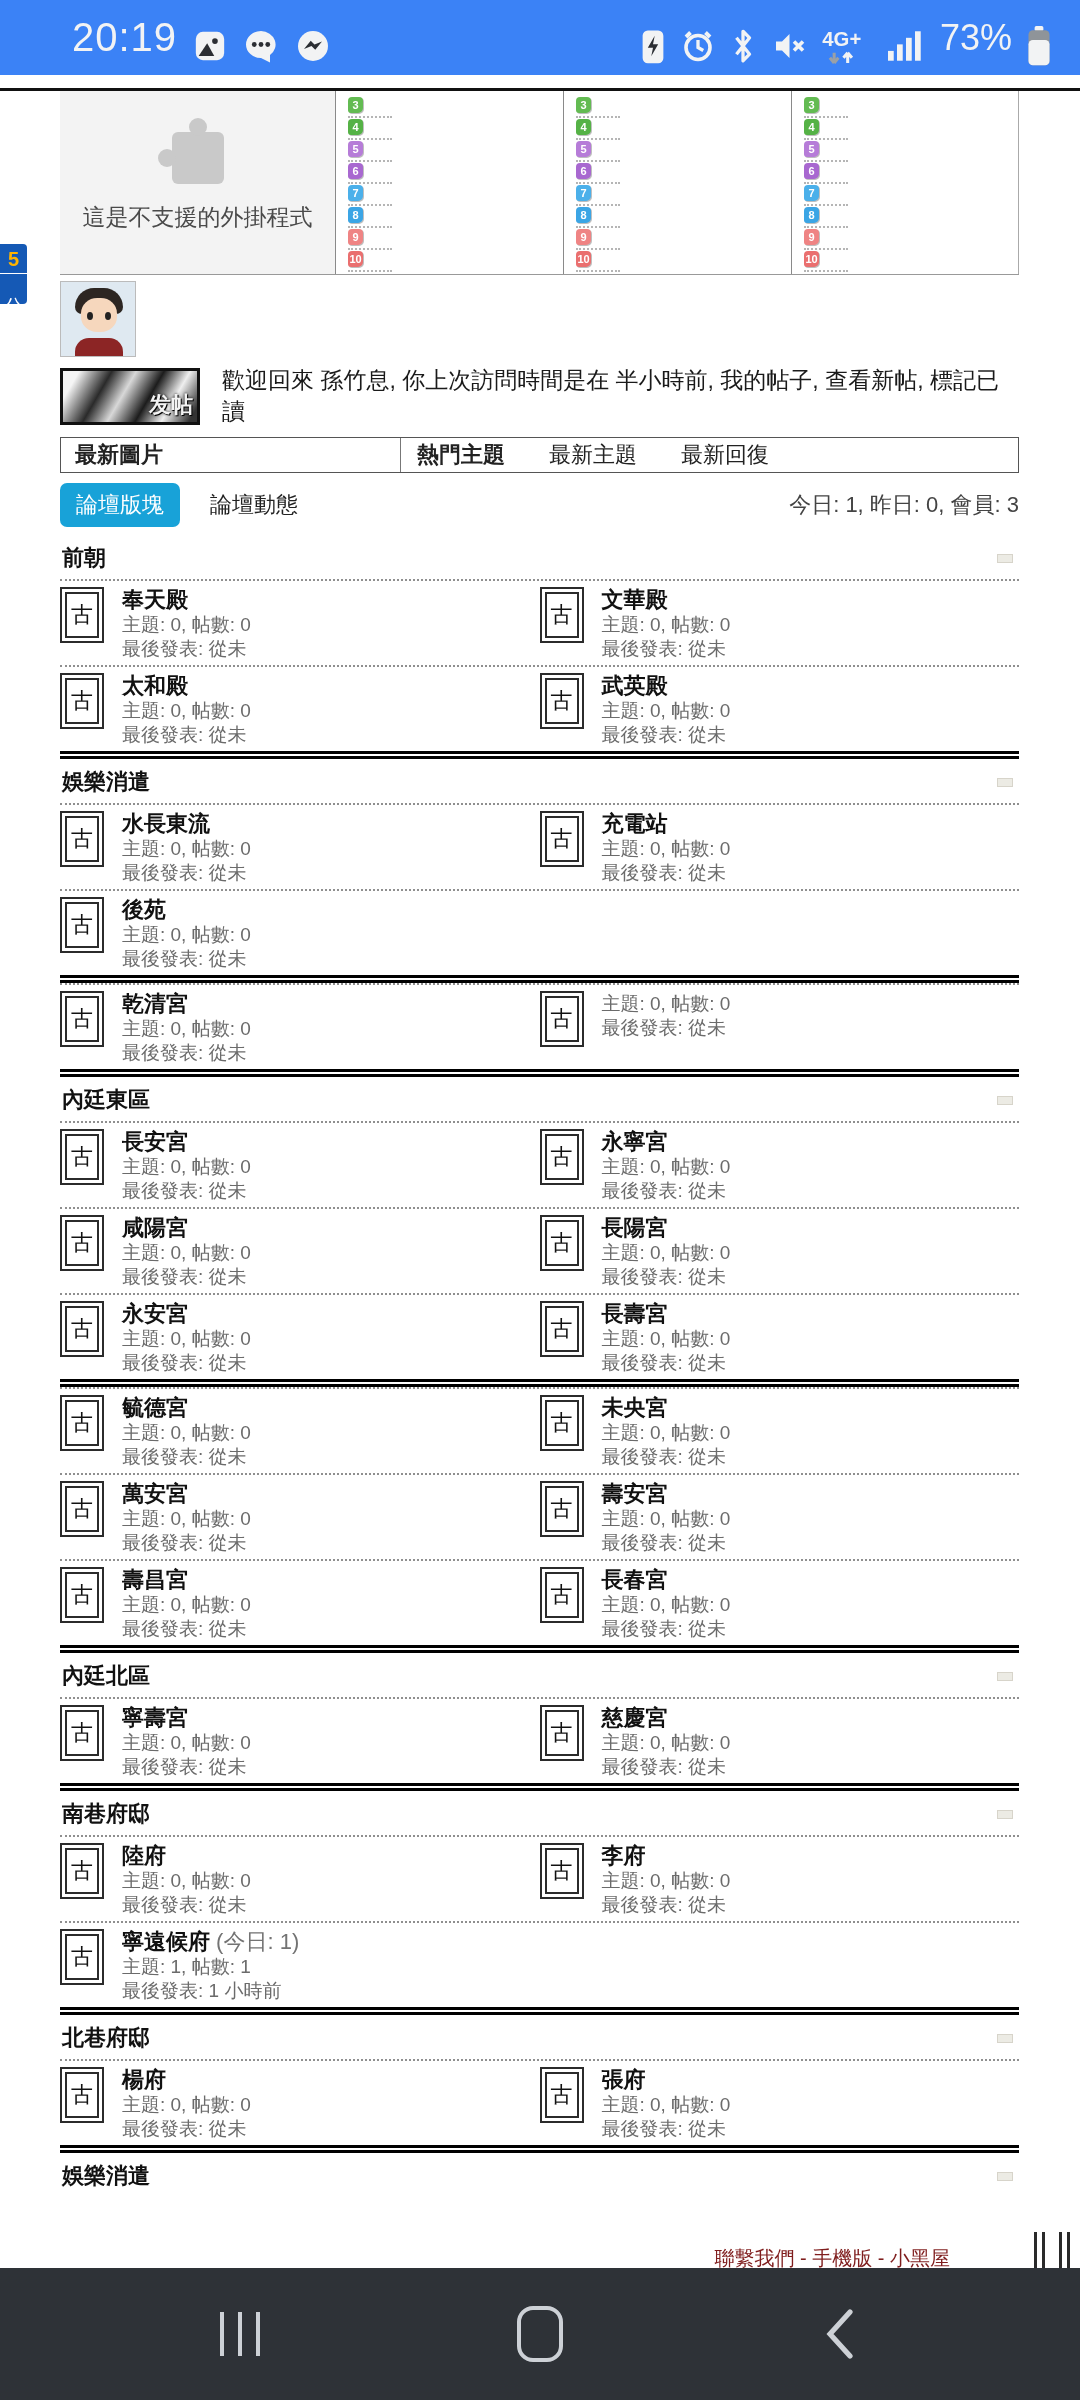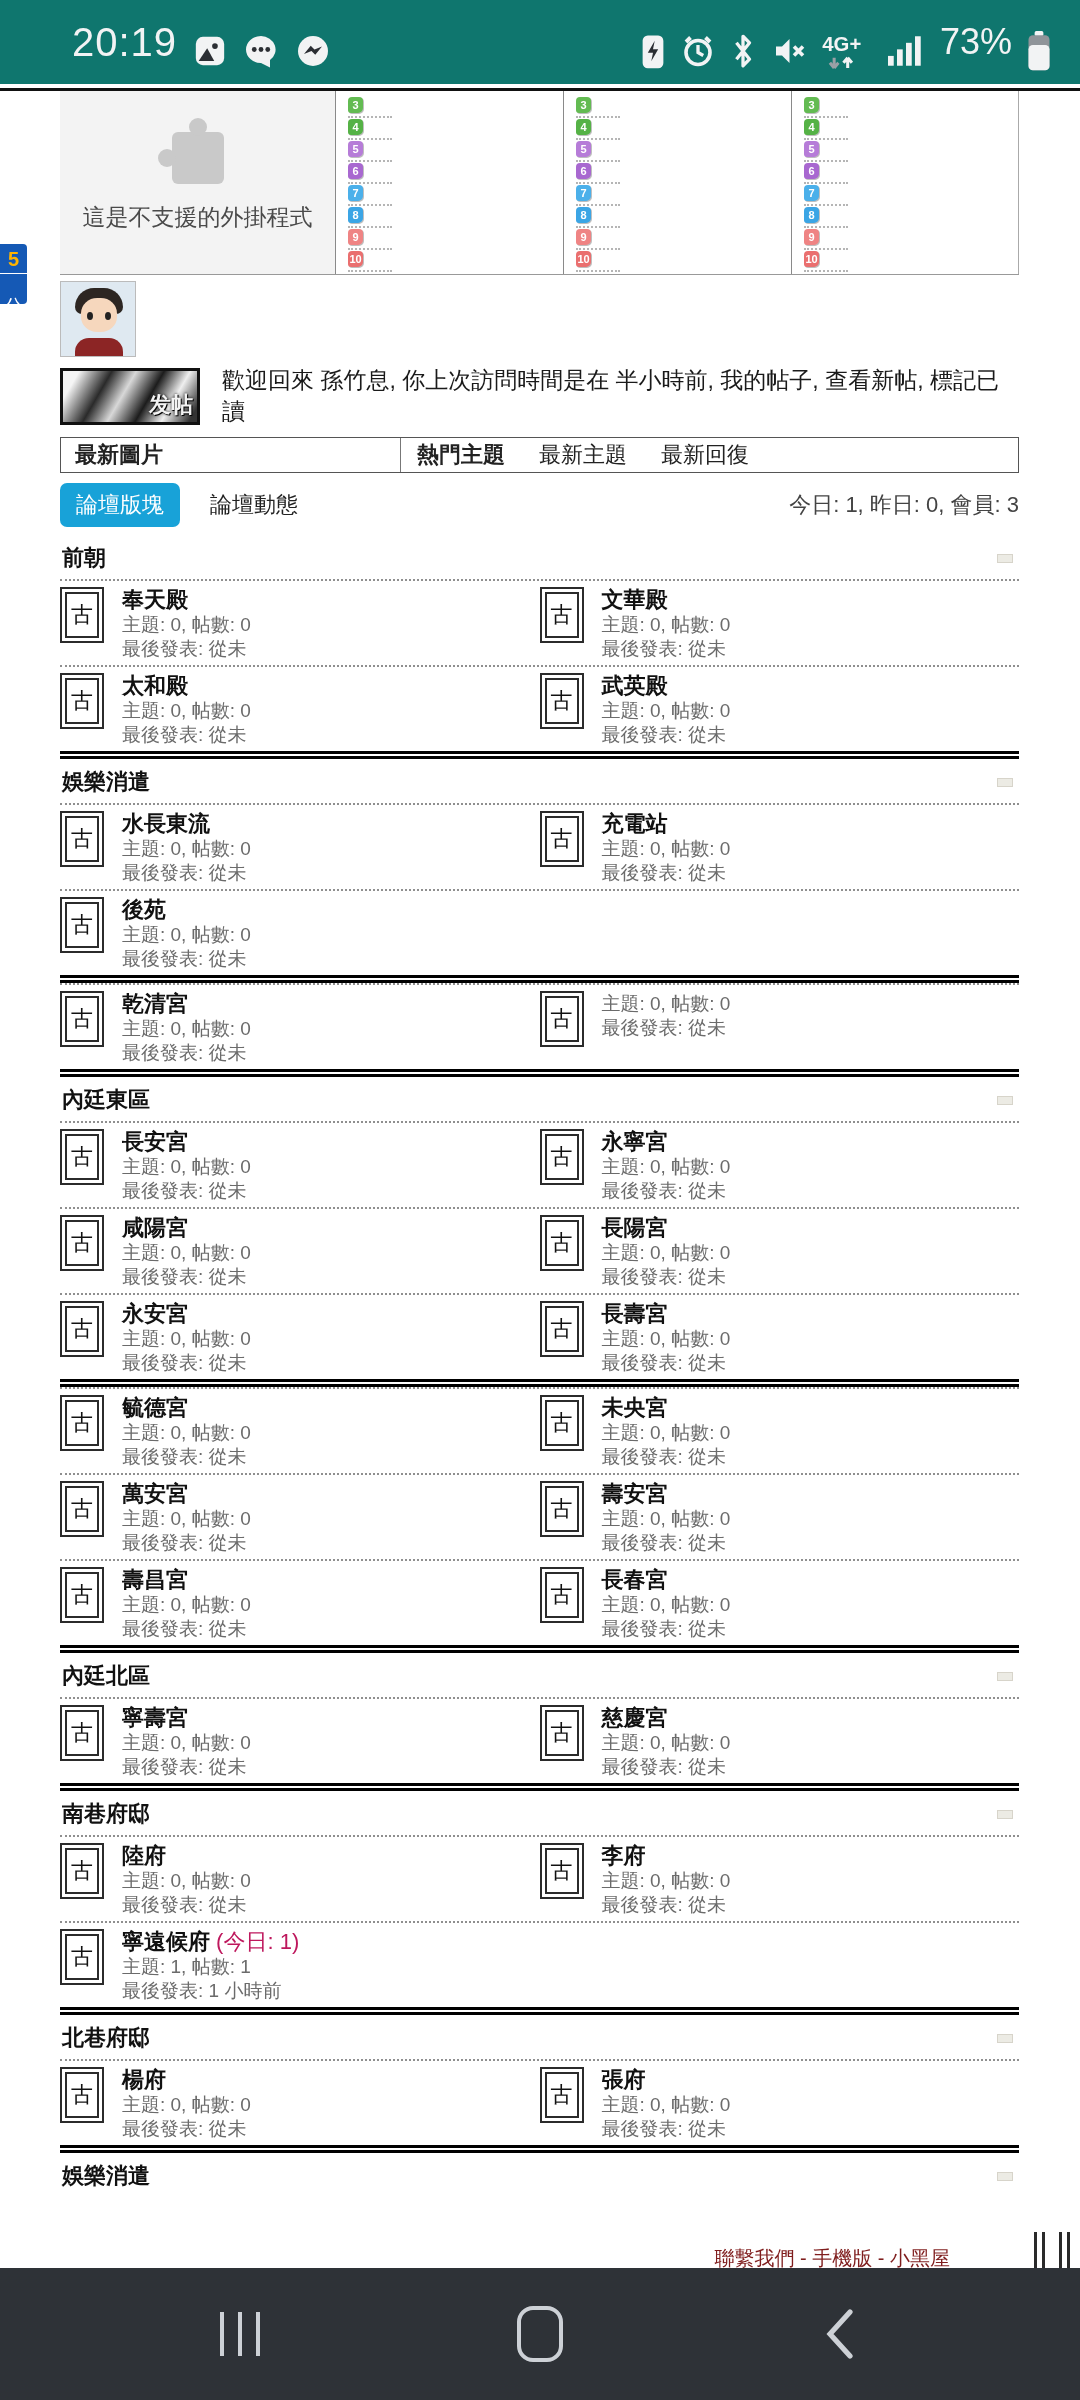--- a/index.html
+++ b/index.html
@@ -1,21 +1,21 @@
 <!DOCTYPE html>
 <html><head>
 <meta charset="utf-8">
 <style>
   * { margin:0; padding:0; box-sizing:border-box; }
   html,body { background:#000; }
   body { font-family:"Liberation Sans","DejaVu Sans",sans-serif; }
   .phone { position:relative; width:1080px; height:2400px; background:#fff; overflow:hidden; margin:0 auto; }
 
   
-  .status-bar { position:absolute; top:0; left:0; width:1080px; height:84px; background:#0f766e;
+  .status-bar { position:absolute; top:0; left:0; width:1080px; height:75px; background:#3b82f6;
     display:flex; align-items:center; justify-content:space-between; padding:0 28px 0 72px; z-index:30; }
   .sb-left { display:flex; align-items:center; gap:16px; }
   .sb-time { color:#f2f3f4; font-size:40px; letter-spacing:1px; }
   .sb-right { display:flex; align-items:center; gap:14px; }
   .sb-pct { color:#f2f3f4; font-size:36px; }
   .sb-ico { display:inline-flex; align-items:center; justify-content:center;margin-top:17px; }
   .sb-ico svg { display:block; }
 
   
   .nav-bar { position:absolute; left:0; bottom:0; width:1080px; height:132px; background:#2e3237;
@@ -60,41 +60,41 @@
   .welcome-row { display:flex; align-items:center; gap:22px; margin-top:8px; }
   .post-banner { width:140px; height:57px; border:3px solid #111; position:relative; flex:0 0 auto;
     background:linear-gradient(120deg,#f5f5f5 10%,#2a2a2a 30%,#d8d8d8 45%,#1c1c1c 62%,#efefef 78%,#333 95%); }
   .post-banner span { position:absolute; right:4px; bottom:2px; color:#f3f3f3; font-size:22px; font-weight:bold; text-shadow:0 0 3px #000,1px 1px 0 #000; }
   .welcome-text { font-size:23px; color:#1a1a1a; }
   .welcome-text .lnk { color:#1a1a1a; }
 
   
   .tab-box { margin-top:10px; border:1px solid #555; height:36px; display:flex; align-items:center; font-size:22px; color:#222; }
   .tab-cell1 { width:340px; padding-left:14px; font-weight:bold; border-right:1px solid #777; height:100%; display:flex; align-items:center;text-align:right; }
-  .tab-cell2 { display:flex; align-items:center; gap:34px; padding-left:16px; }
+  .tab-cell2 { display:flex; align-items:center; gap:44px; padding-left:16px; }
   .tab-bold { font-weight:bold; }
 
   
   .forum-nav { display:flex; align-items:center; margin:10px 0 8px 0; }
   .btn-blocks { background:#18a2d8; color:#fff; font-size:22px; padding:7px 16px; border-radius:7px; }
   .btn-activity { font-size:22px; color:#222; margin-left:30px; }
   .nav-stats { margin-left:auto; font-size:22px; color:#444; }
 
   
   .hr-thick { height:8px; border-top:3px solid #000; border-bottom:3px solid #000; }
   .section-header { display:flex; align-items:center; padding:8px 2px 6px 2px; }
   .section-title { font-size:22px; font-weight:bold; color:#111; }
   .minus-box { margin-left:auto; width:16px; height:9px; background:#ecebe4; border:1px solid #d7d4ca; margin-right:4px; }
   .forum-row { display:grid; grid-template-columns:1fr 1fr; border-top:2px dotted #8f8f8f; padding:6px 0 5px 0; }
   .forum-cell { display:flex; gap:18px; padding-right:10px; }
   .ficon { flex:0 0 auto; width:44px; height:56px; border:2px solid #2b2b2b; padding:3px; background:#fff; }
   .ficon .inner { width:100%; height:100%; border:2px solid #2b2b2b; display:flex; align-items:center; justify-content:center; font-size:22px; color:#111; }
   .fmeta { min-width:0; }
   .fname { font-size:22px; font-weight:bold; color:#111; line-height:25px; }
-  .fname .suffix { font-weight:normal; color:#be185d; }
+  .fname .suffix { font-weight:normal; color:#737373; }
   .fstats, .flast { font-size:19px; color:#6b6b6b; line-height:23px; margin-top:1px; }
 
   
   .footer-clip { position:absolute; right:130px; bottom:128px; font-size:20px; color:#7f1d1d; white-space:nowrap; }
   .scroll-marks { position:absolute; right:10px; bottom:132px; height:36px; display:flex; gap:14px; }
   .scroll-marks .pair { display:flex; gap:5px; }
   .scroll-marks i { display:block; width:3px; height:36px; background:#2a2a2a; }
 </style>
 </head>
 <body>

